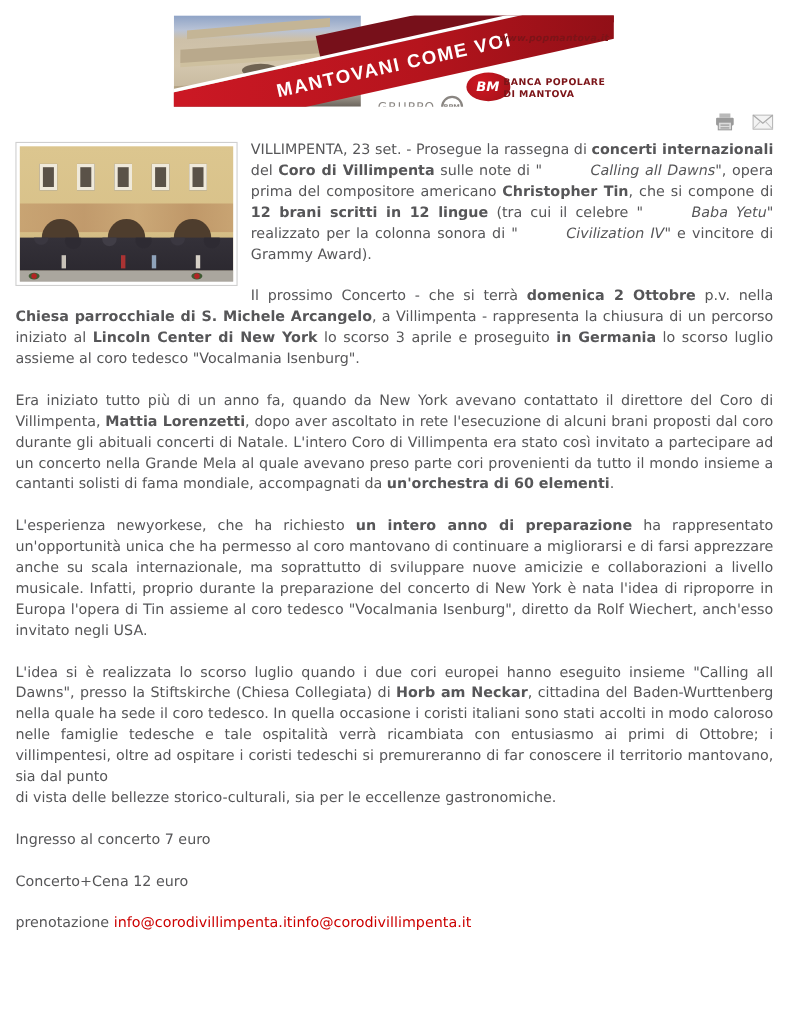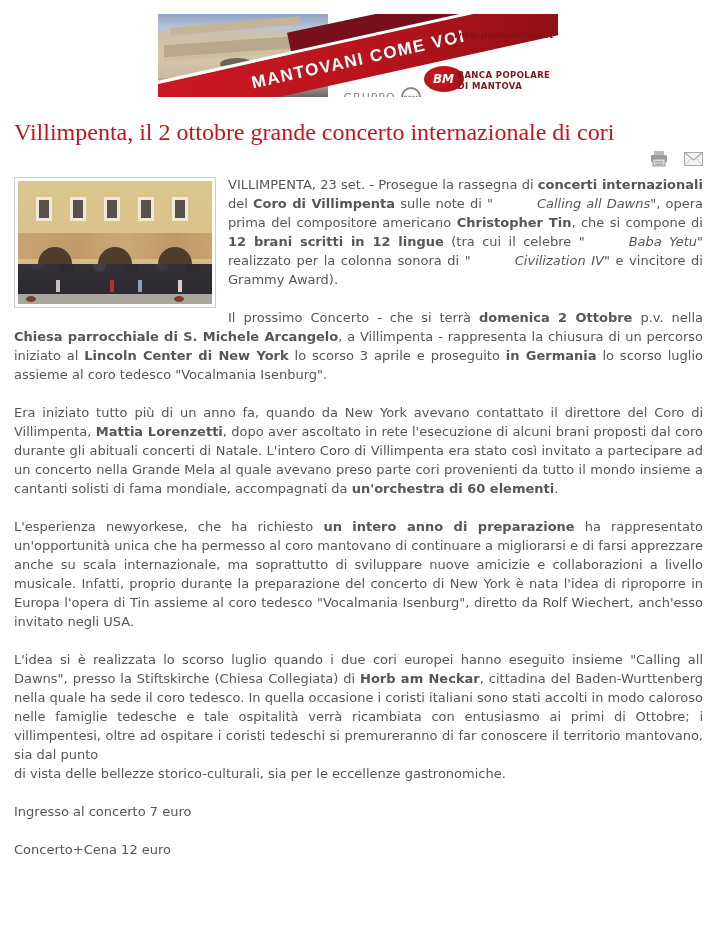--- a/index.html
+++ b/index.html
@@ -150,21 +150,20 @@
       <span>GRUPPO</span>
       <span class="bpm-circle">BPM</span>
     </div>
     <div class="bm-ellipse">BM</div>
     <div class="bank-name">
       <div>BANCA POPOLARE</div>
       <div>DI MANTOVA</div>
     </div>
   </div>
 
-  <h1 class="headline">Villimpenta, il 2 ottobre grande concerto internazionale di cori</h1>
 
   <div class="icon-row">
     <svg width="18" height="16" viewBox="0 0 18 16">
       <rect x="4" y="0" width="10" height="4" fill="#b9b9b9"></rect>
       <rect x="1" y="4" width="16" height="7" rx="1" fill="#9a9a9a"></rect>
       <rect x="3" y="8" width="12" height="7" fill="#dcdcdc" stroke="#9a9a9a"></rect>
       <rect x="5" y="10" width="8" height="1.5" fill="#aaaaaa"></rect>
       <rect x="5" y="12.5" width="8" height="1.5" fill="#aaaaaa"></rect>
     </svg>
     <svg width="19" height="14" viewBox="0 0 19 14">
@@ -198,16 +197,17 @@
       </div>
     </div>
 
     <p><span>VILLIMPENTA, 23 set. - Prosegue la rassegna di </span><b>concerti internazionali</b><span> del </span><b>Coro di Villimpenta</b><span> sulle note di "</span><i>Calling all Dawns</i><span>", opera prima del compositore americano </span><b>Christopher Tin</b><span>, che si compone di </span><b>12 brani scritti in 12 lingue</b><span> (tra cui il celebre "</span><i>Baba Yetu</i><span>" realizzato per la colonna sonora di "</span><i>Civilization IV</i><span>" e vincitore di Grammy Award).</span></p>
     <p><span>Il prossimo Concerto - che si terrà </span><b>domenica 2 Ottobre</b><span> p.v. nella </span><b>Chiesa parrocchiale di S. Michele Arcangelo</b><span>, a Villimpenta - rappresenta la chiusura di un percorso iniziato al </span><b>Lincoln Center di New York</b><span> lo scorso 3 aprile e proseguito </span><b>in Germania</b><span> lo scorso luglio assieme al coro tedesco "Vocalmania Isenburg".</span></p>
     <p><span>Era iniziato tutto più di un anno fa, quando da New York avevano contattato il direttore del Coro di Villimpenta, </span><b>Mattia Lorenzetti</b><span>, dopo aver ascoltato in rete l'esecuzione di alcuni brani proposti dal coro durante gli abituali concerti di Natale. L'intero Coro di Villimpenta era stato così invitato a partecipare ad un concerto nella Grande Mela al quale avevano preso parte cori provenienti da tutto il mondo insieme a cantanti solisti di fama mondiale, accompagnati da </span><b>un'orchestra di 60 elementi</b><span>.</span></p>
     <p><span>L'esperienza newyorkese, che ha richiesto </span><b>un intero anno di preparazione</b><span> ha rappresentato un'opportunità unica che ha permesso al coro mantovano di continuare a migliorarsi e di farsi apprezzare anche su scala internazionale, ma soprattutto di sviluppare nuove amicizie e collaborazioni a livello musicale. Infatti, proprio durante la preparazione del concerto di New York è nata l'idea di riproporre in Europa l'opera di Tin assieme al coro tedesco "Vocalmania Isenburg", diretto da Rolf Wiechert, anch'esso invitato negli USA.</span></p>
     <p class="mt"><span>L'idea si è realizzata lo scorso luglio quando i due cori europei hanno eseguito insieme "Calling all Dawns", presso la Stiftskirche (Chiesa Collegiata) di </span><b>Horb am Neckar</b><span>, cittadina del Baden-Wurttenberg nella quale ha sede il coro tedesco. In quella occasione i coristi italiani sono stati accolti in modo caloroso nelle famiglie tedesche e tale ospitalità verrà ricambiata con entusiasmo ai primi di Ottobre; i villimpentesi, oltre ad ospitare i coristi tedeschi si premureranno di far conoscere il territorio mantovano, sia dal punto</span><br><span>di vista delle bellezze storico-culturali, sia per le eccellenze gastronomiche.</span></p>
     <p class="left"><span>Ingresso al concerto 7 euro</span></p>
     <p class="left"><span>Concerto+Cena 12 euro</span></p>
+    <p class="left"><span>prenotazione </span><a>info@corodivillimpenta.itinfo@corodivillimpenta.it</a></p>
 
   </div>
 
 </div>
 
 </body></html>

